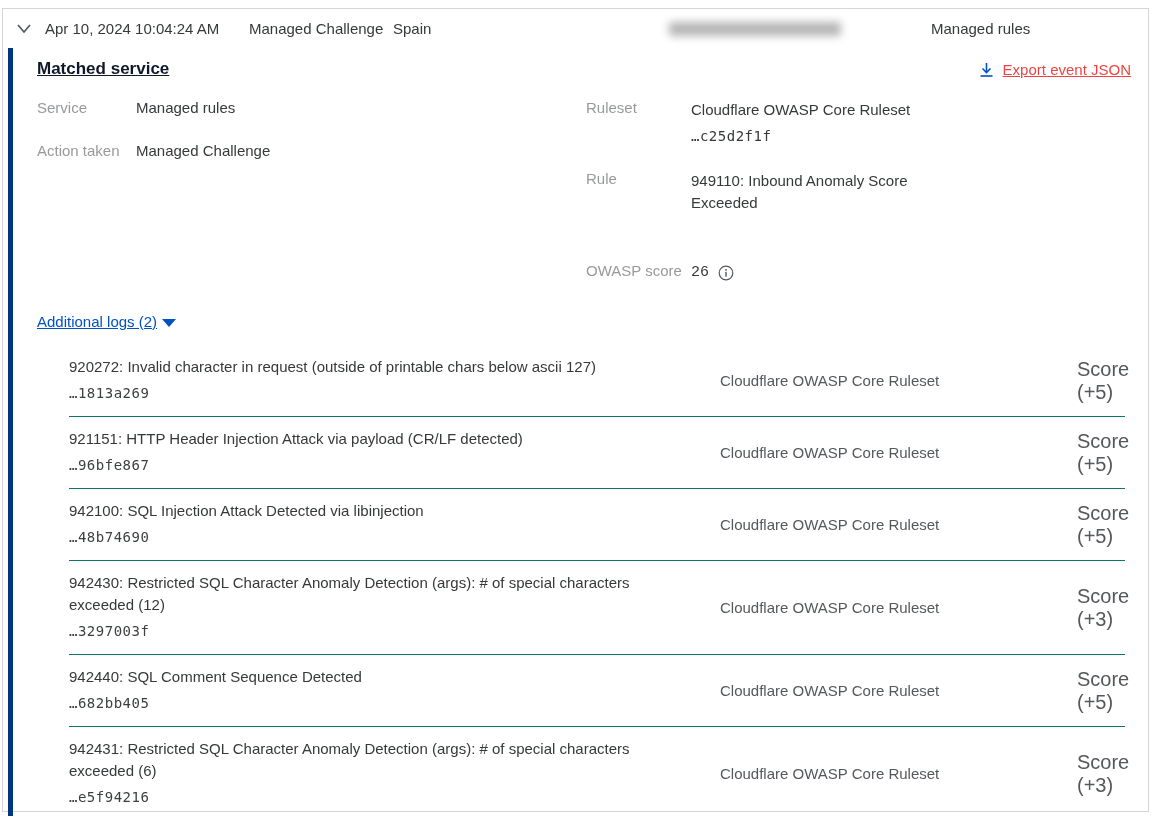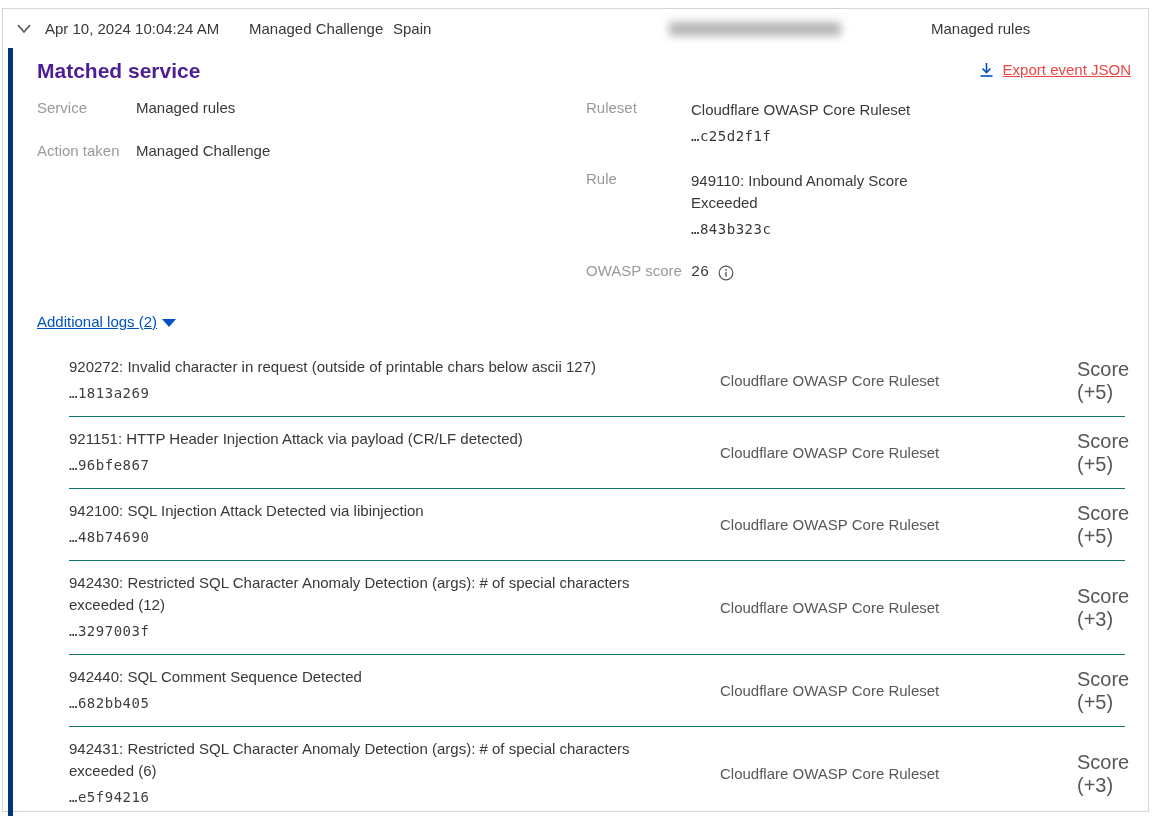--- a/index.html
+++ b/index.html
@@ -14,22 +14,22 @@
     background:#003681; z-index:5; }
 
   
   .evt-header { position:absolute; left:0; top:0; width:100%; height:40px; font-size:15px; }
   .evt-header .cell { position:absolute; top:11px; white-space:nowrap; color:#36393a; }
   .chev { position:absolute; left:13px; top:14px; width:16px; height:12px; cursor:pointer; }
   .redacted { position:absolute; left:666px; top:13px; width:172px; height:14px;
     background:#b5b5b5; border-radius:3px; filter:blur(4px); }
 
   
-  .section-title { position:absolute; left:34px; top:50px; font-size:21px;
-    font-weight:700; color:#4c1d95; }
+  .section-title { position:absolute; left:34px; top:50px; font-size:17px;
+    font-weight:700; color:#0f172a;text-decoration:underline; }
   .export-link { position:absolute; right:17px; top:52px; font-size:15px;
     color:#ef4444; text-decoration:none; display:flex; align-items:center; gap:9px; cursor:pointer; }
   .export-link .txt { text-decoration:underline; }
 
   .flabel { color:#97999b; font-size:15px; }
   .fvalue { color:#36393a; font-size:15px; }
   .mono { font-family:"DejaVu Sans Mono", monospace; font-size:14px; letter-spacing:.5px; }
 
   .fl-row { position:absolute; left:34px; white-space:nowrap; }
   .fl-row .flabel { display:inline-block; width:99px; }
@@ -103,21 +103,20 @@
 
     <div class="flabel fr-label fr-ruleset-label">Ruleset</div>
     <div class="fvalue fr-value fr-ruleset-val">
       <span>Cloudflare OWASP Core Ruleset</span>
       <span class="mono">…c25d2f1f</span>
     </div>
 
     <div class="flabel fr-label fr-rule-label">Rule</div>
     <div class="fvalue fr-value fr-rule-val">
       <span>949110: Inbound Anomaly Score Exceeded</span>
-      <span class="mono">…843b323c</span>
     </div>
 
     <div class="flabel fr-label fr-owasp-label">OWASP score</div>
     <div class="fvalue fr-value fr-owasp-val">
       <span>26</span>
       <span class="info-ic">
         <svg width="16" height="16" viewBox="0 0 16 16">
           <circle cx="8" cy="8" r="6.8" fill="none" stroke="#55585b" stroke-width="1.2"></circle>
           <circle cx="8" cy="4.9" r="0.9" fill="#55585b"></circle>
           <rect x="7.3" y="6.8" width="1.4" height="5" rx="0.6" fill="#55585b"></rect>

